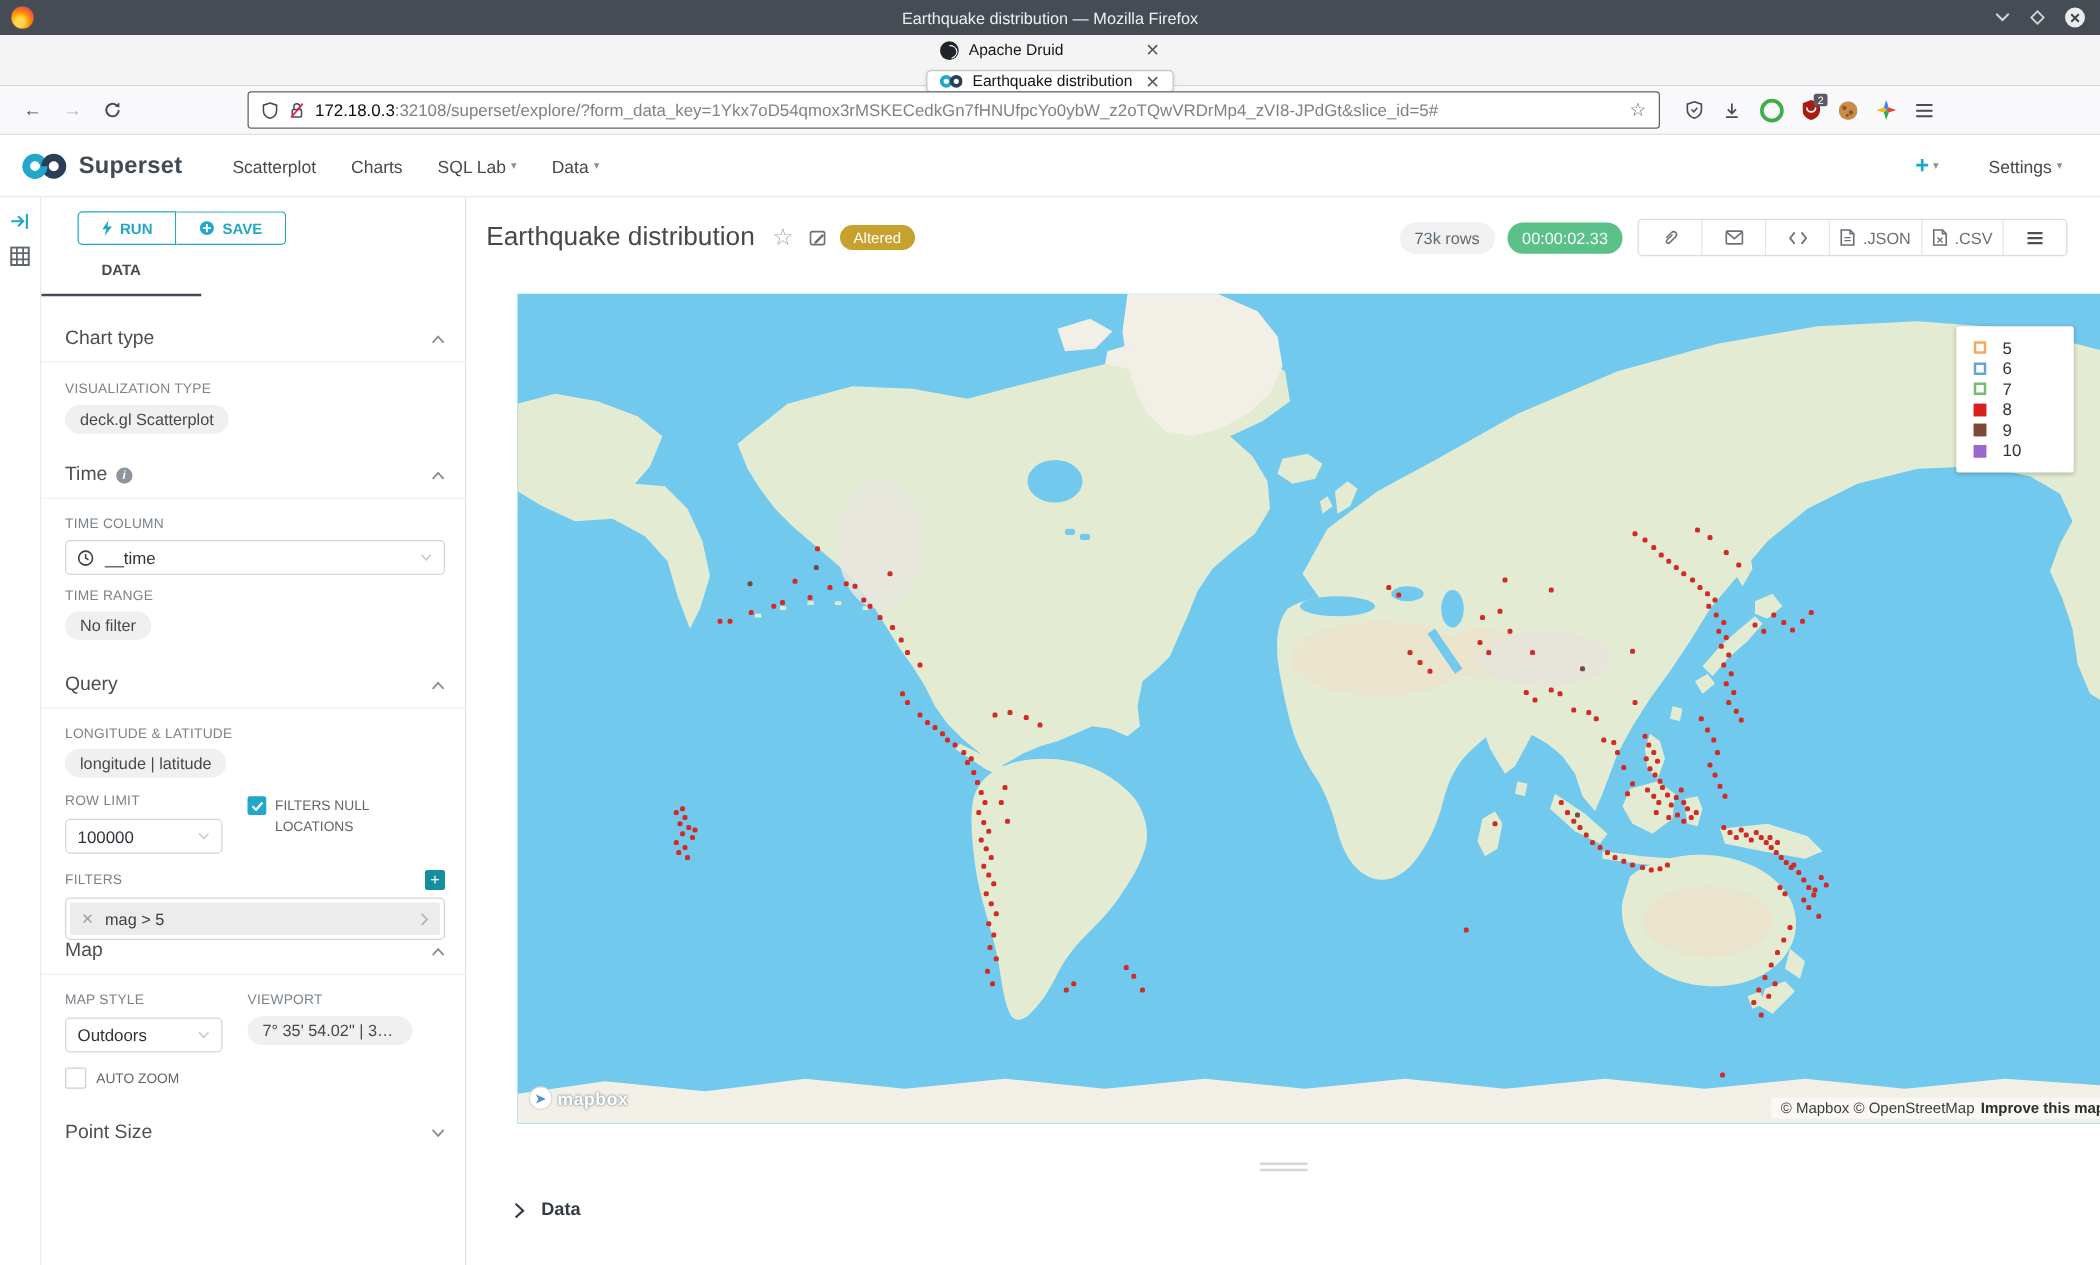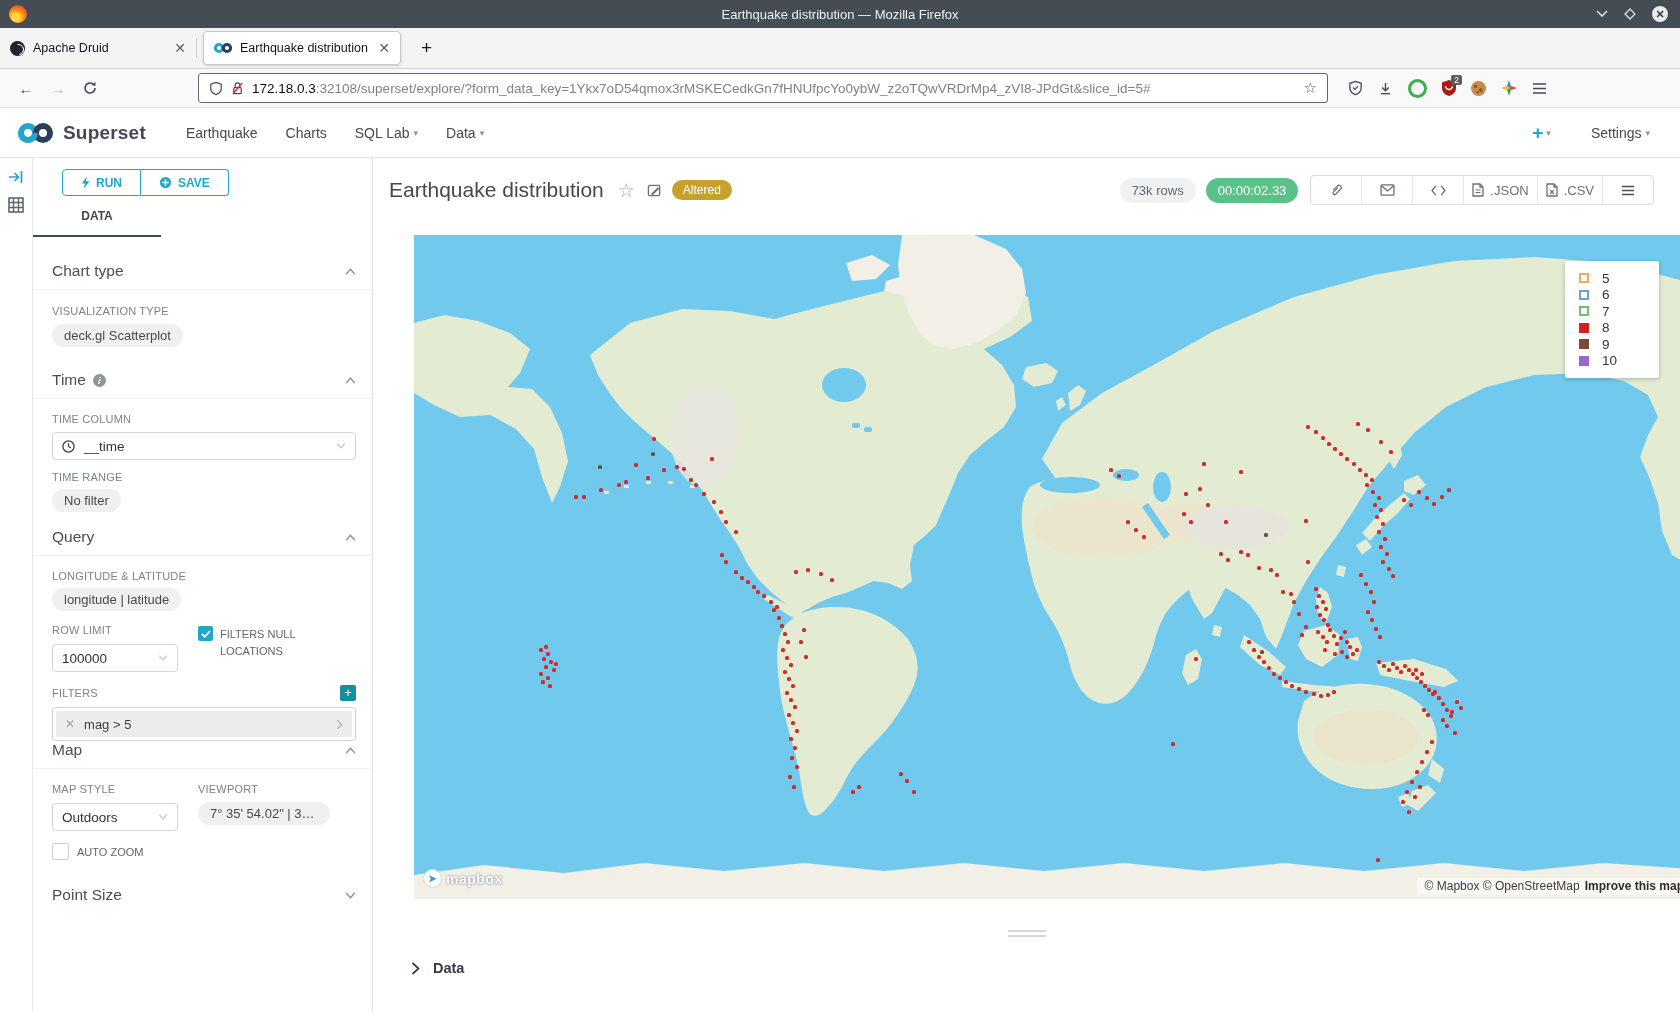--- a/index.html
+++ b/index.html
@@ -6,21 +6,21 @@
   .stage{position:relative;width:1680px;height:1012px;overflow:hidden;background:#fff;
          font-family:"Liberation Sans",sans-serif;color:#484848;}
   
   .titlebar{height:28px;background:#454c54;display:flex;align-items:center;position:relative;}
   .fx-logo{width:18px;height:18px;border-radius:50%;margin-left:9px;
     background:radial-gradient(circle at 38% 70%, #ffd54a 0 22%, #ff9500 45%, #e8543c 72%, #b5307c 100%);}
   .win-title{position:absolute;left:50%;transform:translateX(-50%);color:#eef0f2;font-size:13px;}
   .win-ctrls{margin-left:auto;display:flex;align-items:center;gap:16px;padding-right:12px;}
   .win-close{width:16px;height:16px;border-radius:50%;background:#e9ebec;color:#3b4248;font-size:11px;
     display:flex;align-items:center;justify-content:center;font-weight:bold;}
-  .tabbar{height:40px;background:#f4f4f5;display:flex;align-items:center;border-bottom:1px solid #d4d4d8;}
+  .tabbar{height:40px;background:#f4f4f5;display:flex;align-items:center;border-bottom:1px solid #d4d4d8;flex-direction:column;}
   .tab{height:32px;margin:4px 0;display:flex;align-items:center;gap:8px;padding:0 10px;width:176px;
        font-size:12.5px;color:#15141a;}
   .tab .close{margin-left:auto;color:#5b5b66;font-size:14px;}
   .tab-divider{width:1px;height:20px;background:#c9c9cf;}
   .tab.active{background:#fff;border:1px solid #c7c7cc;border-radius:4px;margin:4px 6px;
        box-shadow:0 1px 3px rgba(0,0,0,.15);}
   .favicon-druid{width:15px;height:15px;border-radius:50%;background:#20242b;position:relative;flex:none;}
   .favicon-druid::after{content:"";position:absolute;left:3px;top:3px;width:9px;height:9px;border-radius:50%;
        border:1.5px solid #fff;border-left-color:transparent;border-bottom-color:transparent;transform:rotate(35deg);}
   .newtab{font-size:19px;color:#15141a;margin-left:14px;}
@@ -203,21 +203,21 @@
   <div class="sunav">
     <div class="brand">
       <svg width="40" height="24" viewBox="0 0 40 24">
         <circle cx="12" cy="12" r="7" fill="none" stroke="#20a7c9" stroke-width="6"></circle>
         <circle cx="27" cy="12" r="7" fill="none" stroke="#2a3e55" stroke-width="6"></circle>
         <circle cx="12" cy="12" r="7" fill="none" stroke="#20a7c9" stroke-width="6" stroke-dasharray="22 44"></circle>
       </svg>
       <span class="brand-name">Superset</span>
     </div>
     <span class="nav-item">
-        <span>Earthquake</span>
+        <span>Scatterplot</span>
       </span>
     <span class="nav-item">
         <span>Charts</span>
       </span>
     <span class="nav-item">
         <span>SQL Lab</span>
         <span class="caret">▾</span>
       </span>
     <span class="nav-item">
         <span>Data</span>
@@ -296,21 +296,21 @@
             </svg>
           <span>__time</span>
         </span>
         <svg width="10" height="6" viewBox="0 0 12 8">
             <polyline points="1,1 6,6.5 11,1" fill="none" stroke="#c2c7cb" stroke-width="1.5"></polyline>
           </svg>
       </div>
       <div class="lbl" style="margin-top:11px">TIME RANGE</div>
       <span class="pill" style="margin-top:6px">No filter</span>
 
-      <div class="section-h" style="margin-top:16px">
+      <div class="section-h" style="margin-top:27px">
         <span>Query</span>
         <svg width="11" height="7" viewBox="0 0 12 8">
             <polyline points="1,7 6,1.5 11,7" fill="none" stroke="#848d94" stroke-width="1.6"></polyline>
           </svg>
       </div>
       <div class="divider"></div>
       <div class="lbl" style="margin-top:14px">LONGITUDE &amp; LATITUDE</div>
       <span class="pill" style="margin-top:6px">longitude | latitude</span>
 
       <div style="display:flex;margin-top:13px">

